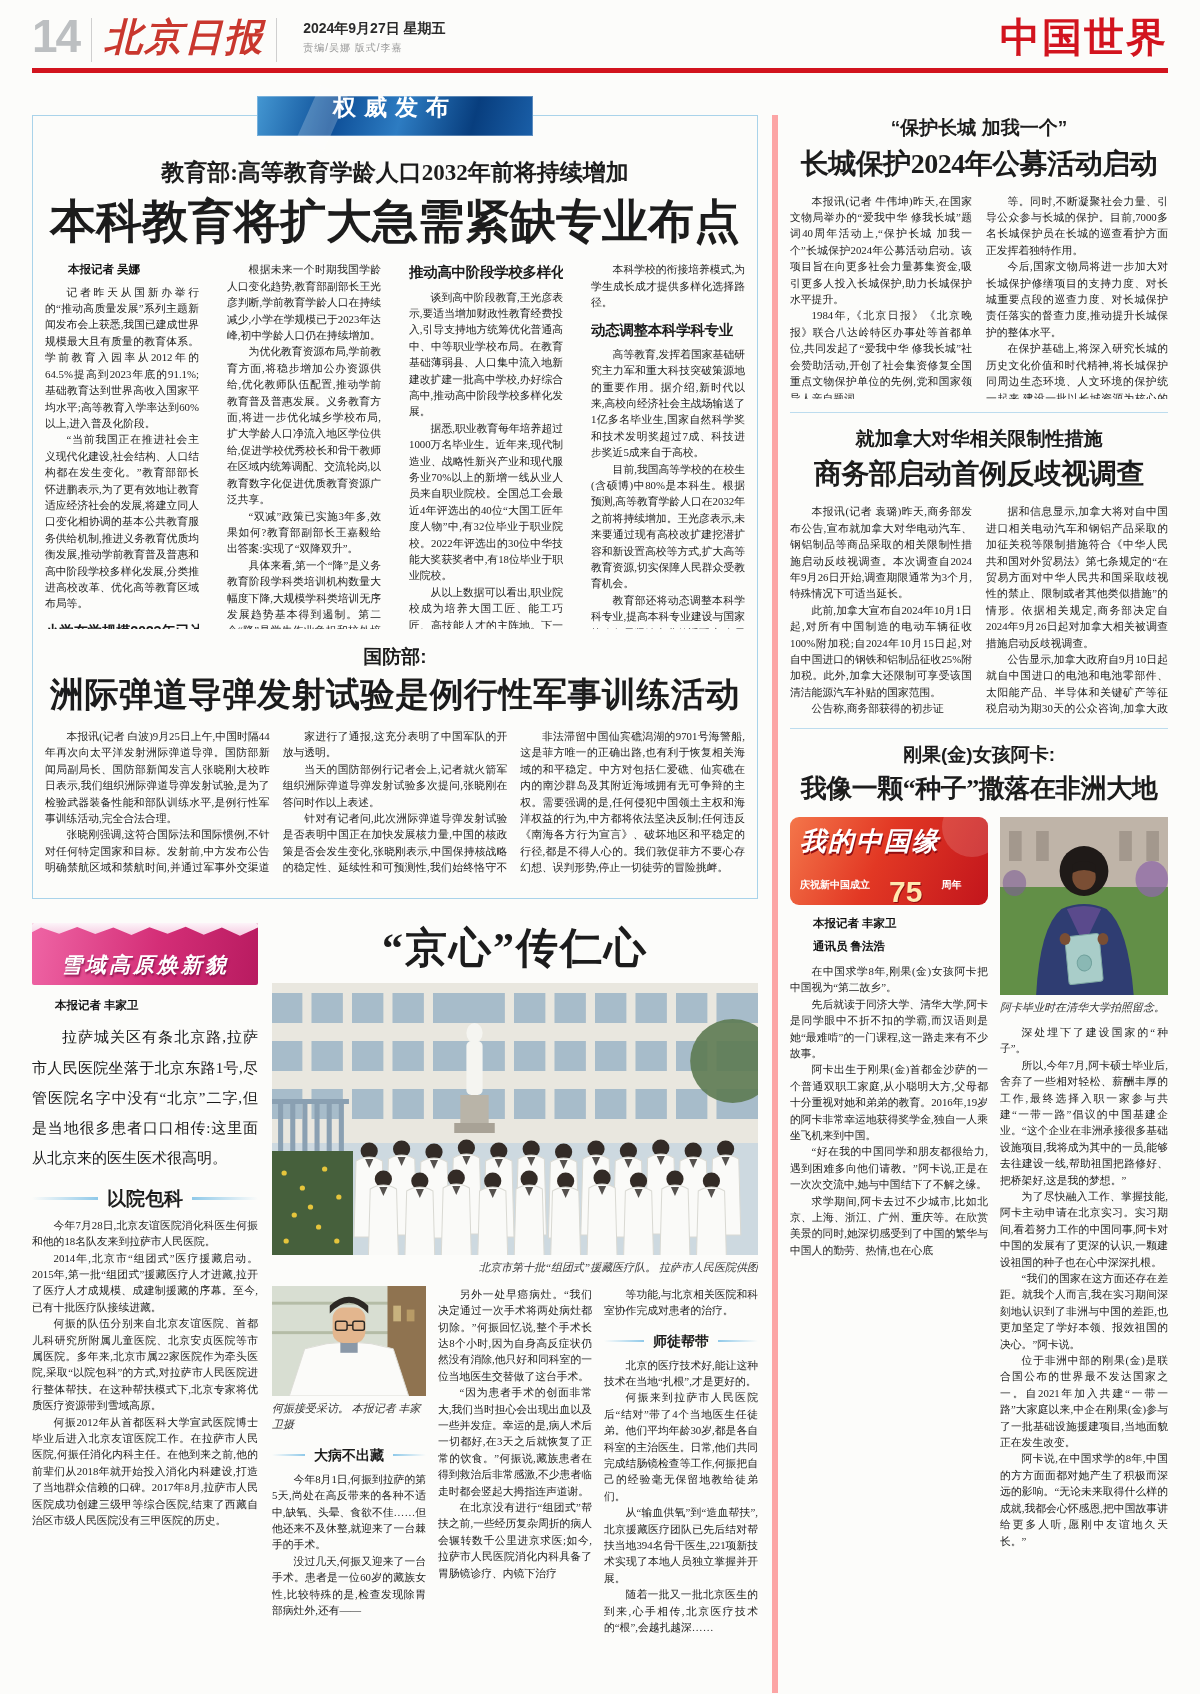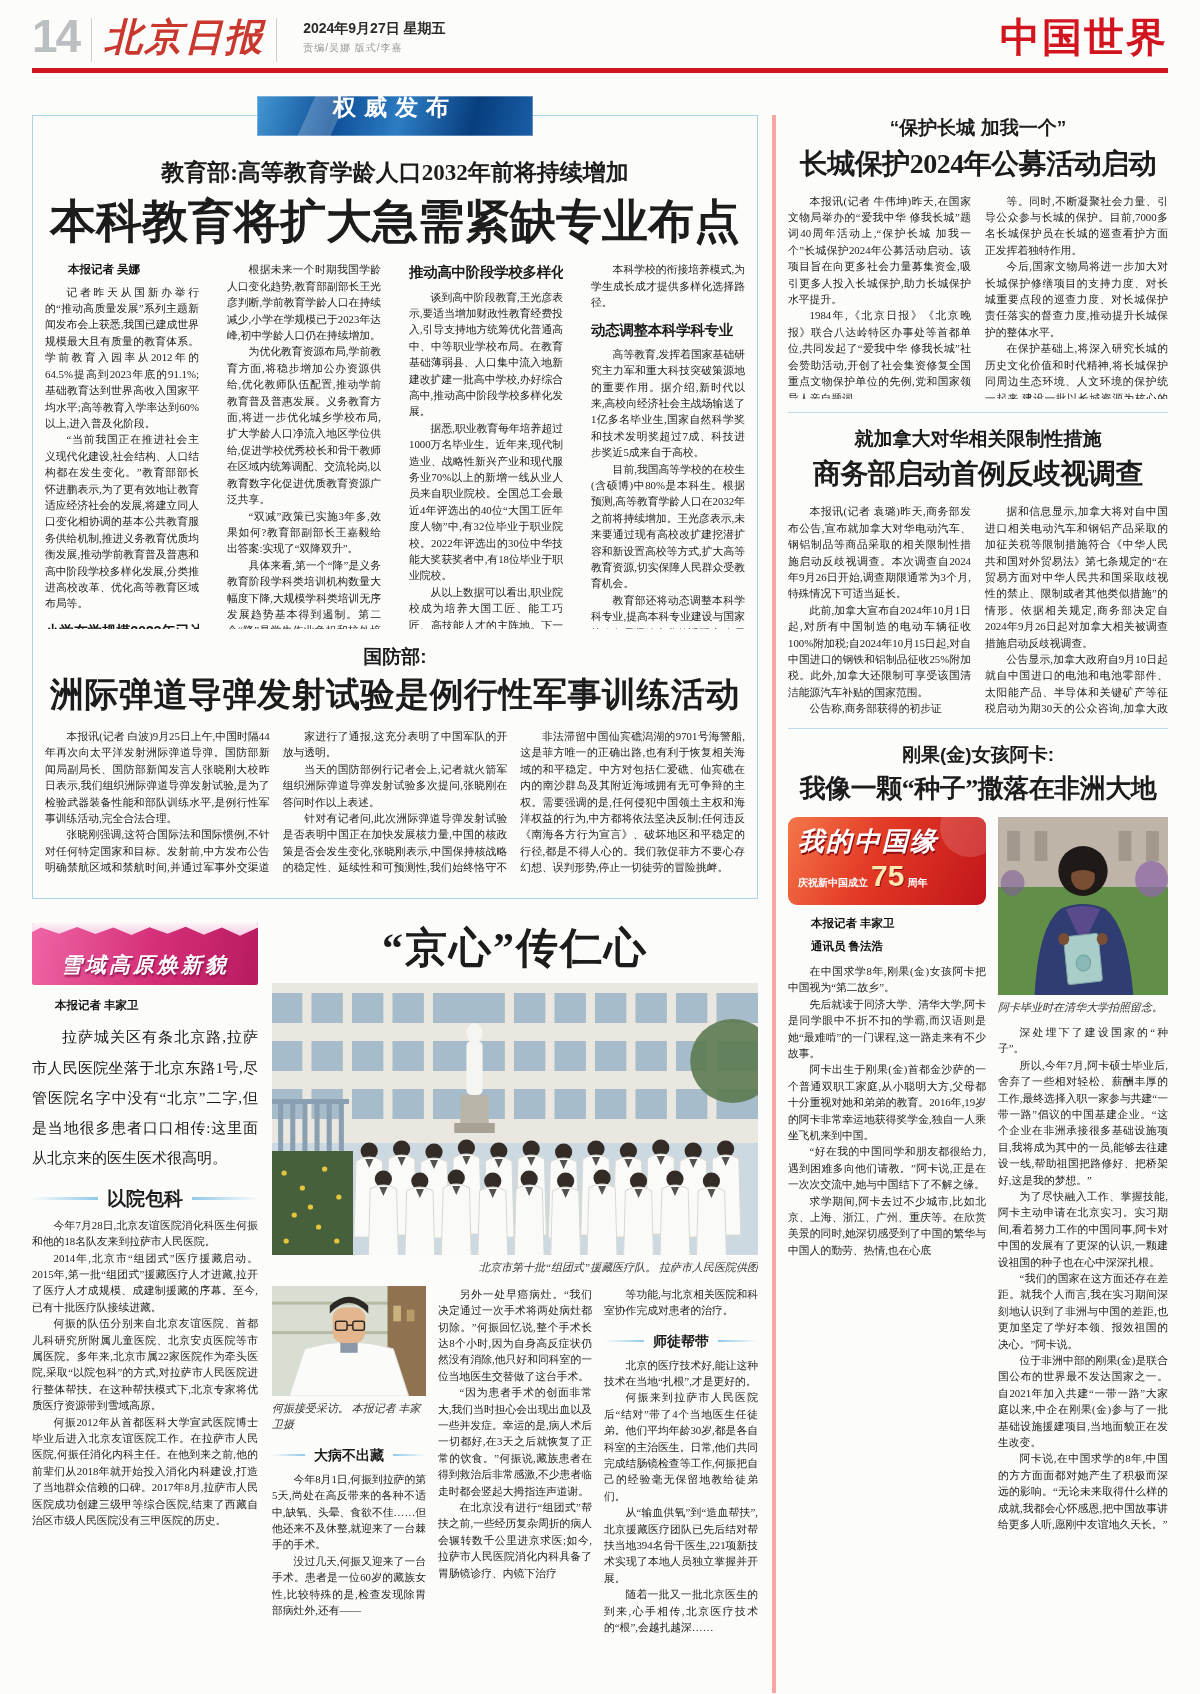--- a/index.html
+++ b/index.html
@@ -11,21 +11,21 @@
   .vr{width:1px;height:44px;background:#cfcfcf;margin:2px 12px 0}
   .masthead{font:700 38px/1.1 "DejaVu Serif",serif;font-style:italic;color:#c9372e;letter-spacing:2px}
   .dateblock{margin-left:14px;padding-top:4px}
   .date{font:700 14px/1.2 "Liberation Sans",sans-serif;color:#2a2a2a}
   .editors{font:400 10px/1.2 "Liberation Sans",sans-serif;color:#9a9a9a;margin-top:5px;letter-spacing:1px}
   .section-title{margin-left:auto;font:900 40px/1.05 "Liberation Sans","DejaVu Sans",sans-serif;color:#d2141e;letter-spacing:2px}
   .red-rule{height:5px;background:#d2141e;margin:0 32px}
   
   .content{display:flex;gap:14px;margin:42px 32px 0}
   .left-col{width:726px;flex:none}
-  .right-col{flex:1;min-width:0;border-left:4px solid #fca5a5;padding-left:12px}
+  .right-col{flex:1;min-width:0;border-left:6px solid #fca5a5;padding-left:12px}
   
   .edu-box{border:1px solid #a9d3ea;position:relative;padding:30px 12px 8px;height:784px;box-sizing:border-box}
   .authority-banner{position:absolute;top:-20px;left:50%;transform:translateX(-50%);width:276px;height:40px;
     background:linear-gradient(105deg,#4497d2 0%,#0d4e97 28%,#2d7cc2 52%,#083e7e 78%,#1a5fa8 100%);
     color:#fff;display:flex;align-items:flex-start;justify-content:center;
     font:700 23px/1 "Liberation Sans",sans-serif;letter-spacing:8px;box-shadow:inset 0 0 0 1px rgba(255,255,255,.3)}
   .authority-banner::after{content:"";position:absolute;left:18%;top:-8px;width:30px;height:60px;background:rgba(255,255,255,.22);transform:rotate(24deg)}
   .edu-kicker{text-align:center;font:700 23px/1.3 "Liberation Serif",serif;margin-top:12px}
   .edu-headline{text-align:center;font:900 46px/1.12 "Liberation Sans","DejaVu Sans",sans-serif;margin:8px 0 14px;letter-spacing:0}
   .edu-body{display:flex;gap:28px;height:368px;overflow:hidden}
@@ -48,21 +48,21 @@
   .divider{height:1px;background:#bcdcee;margin:13px 0}
   
   .congo-headline{font-size:26px}
   .congo-grid{display:flex;gap:12px;margin-top:2px;height:876px;overflow:hidden}
   .congo-left{width:198px;flex:none}
   .congo-right{flex:1;min-width:0}
   .zg-banner{height:88px;box-sizing:border-box;background:linear-gradient(115deg,#f4764a 0%,#e23824 45%,#c2151c 100%);
     border-radius:9px;color:#fff;padding:10px 10px 6px;position:relative;overflow:hidden}
   .zg-banner::after{content:"";position:absolute;right:-14px;top:-20px;width:60px;height:60px;border-radius:50%;background:rgba(255,255,255,.15)}
   .zg-title{font:900 26px/1.1 "DejaVu Serif",serif;font-style:italic;letter-spacing:2px;text-shadow:1px 2px 0 #8e0e12}
-  .zg-sub{margin-top:8px;font:700 10px/1 "Liberation Sans",sans-serif;display:flex;align-items:flex-end;gap:3px}
+  .zg-sub{margin-top:24px;font:700 10px/1 "Liberation Sans",sans-serif;display:flex;align-items:flex-start;gap:19px}
   .zg-num{font:900 30px/0.8 "Liberation Sans",sans-serif;color:#ffe9b0;text-shadow:1px 1px 0 #8e0e12}
   .congo-bylines{margin:10px 0 8px}
   .photo-caption{font:italic 11px/1.5 "Liberation Serif",serif;color:#333;margin-top:4px}
   .right-align{text-align:right}
   
   .bottom-section{display:flex;gap:14px;margin-top:24px;height:764px;overflow:hidden}
   .sidebar{width:226px;flex:none}
   .xueyu-banner{height:62px;background:linear-gradient(100deg,#ef65a5 0%,#d42e77 55%,#b81b60 100%);position:relative;
     display:flex;align-items:flex-end;justify-content:center;overflow:hidden;border-radius:2px;padding-bottom:10px;box-sizing:border-box}
   .xueyu-banner::before{content:"";position:absolute;top:0;left:0;right:0;height:15px;

